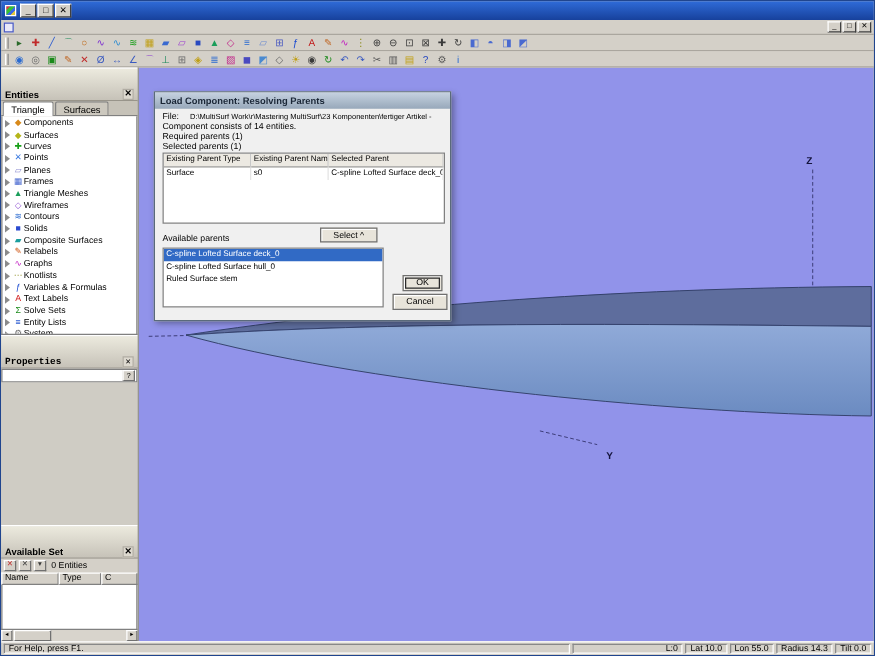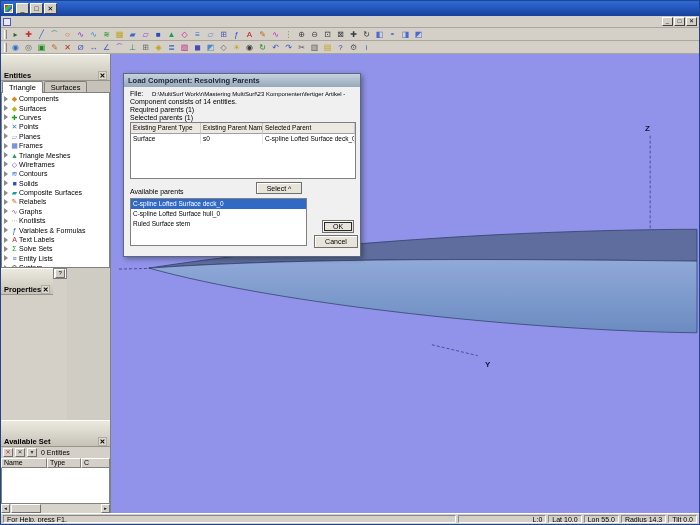--- a/index.html
+++ b/index.html
@@ -31,21 +31,21 @@
 .panel-x{margin-left:auto;font-size:7px;width:9px;height:9px;line-height:8px;text-align:center;border:1px solid #b0aca2;background:#ddd9cf;}
 .p-entities{height:214px;display:flex;flex-direction:column;}
 .tabs{height:12px;display:flex;align-items:flex-end;background:#c6c2b8;padding-left:1px;gap:1px;border-bottom:1px solid #808080;flex:0 0 auto;}
 .tab{padding:1px 6px 0;font-size:7.5px;border:1px solid #808080;border-bottom:none;border-radius:2px 2px 0 0;background:#ccc8be;height:11px;}
 .tab.active{background:#fff;height:12px;margin-bottom:-1px;}
 .tree{flex:1;background:#fff;border:1px solid #808080;border-top:none;overflow:hidden;padding-top:1px;}
 .tree-row{height:9.4px;display:flex;align-items:center;padding-left:2px;}
 .exp{width:0;height:0;border-top:3px solid transparent;border-bottom:3px solid transparent;border-left:4px solid #8a8a8a;margin-right:2px;flex:0 0 auto;}
 .ticon{width:9px;font-size:7px;line-height:9px;text-align:center;flex:0 0 auto;}
 .tlabel{font-size:7px;white-space:nowrap;}
-.p-properties{height:152px;display:flex;flex-direction:row;}
+.p-properties{height:152px;display:flex;flex-direction:column;font-family:Liberation Mono, monospace;}
 .prop-strip{height:11px;background:#fff;border:1px solid #808080;display:flex;justify-content:flex-end;align-items:center;padding:0 1px;flex:0 0 auto;}
 .mini-btn{width:10px;height:9px;background:#d4d0c8;border:1px solid;border-color:#fff #707070 #707070 #fff;font-size:6px;line-height:7px;text-align:center;}
 .prop-body{flex:1;background:#cfccc4;}
 .p-selection{flex:1;display:flex;flex-direction:column;min-height:0;}
 .sel-tools{height:11px;display:flex;align-items:center;gap:2px;padding:0 2px;background:#d4d0c8;flex:0 0 auto;}
 .sel-tool{width:10px;height:9px;background:#d4d0c8;border:1px solid;border-color:#fff #707070 #707070 #fff;font-size:6px;line-height:7px;text-align:center;}
 .sel-count{font-size:7px;margin-left:2px;white-space:nowrap;}
 .sel-cols{height:10px;display:flex;flex:0 0 auto;}
 .sel-col{border:1px solid;border-color:#fff #808080 #808080 #fff;background:#d4d0c8;font-size:7px;line-height:8px;padding:0 2px;overflow:hidden;}
 .sel-col.c1{width:46px;}.sel-col.c2{width:34px;}.sel-col.c3{flex:1;}

